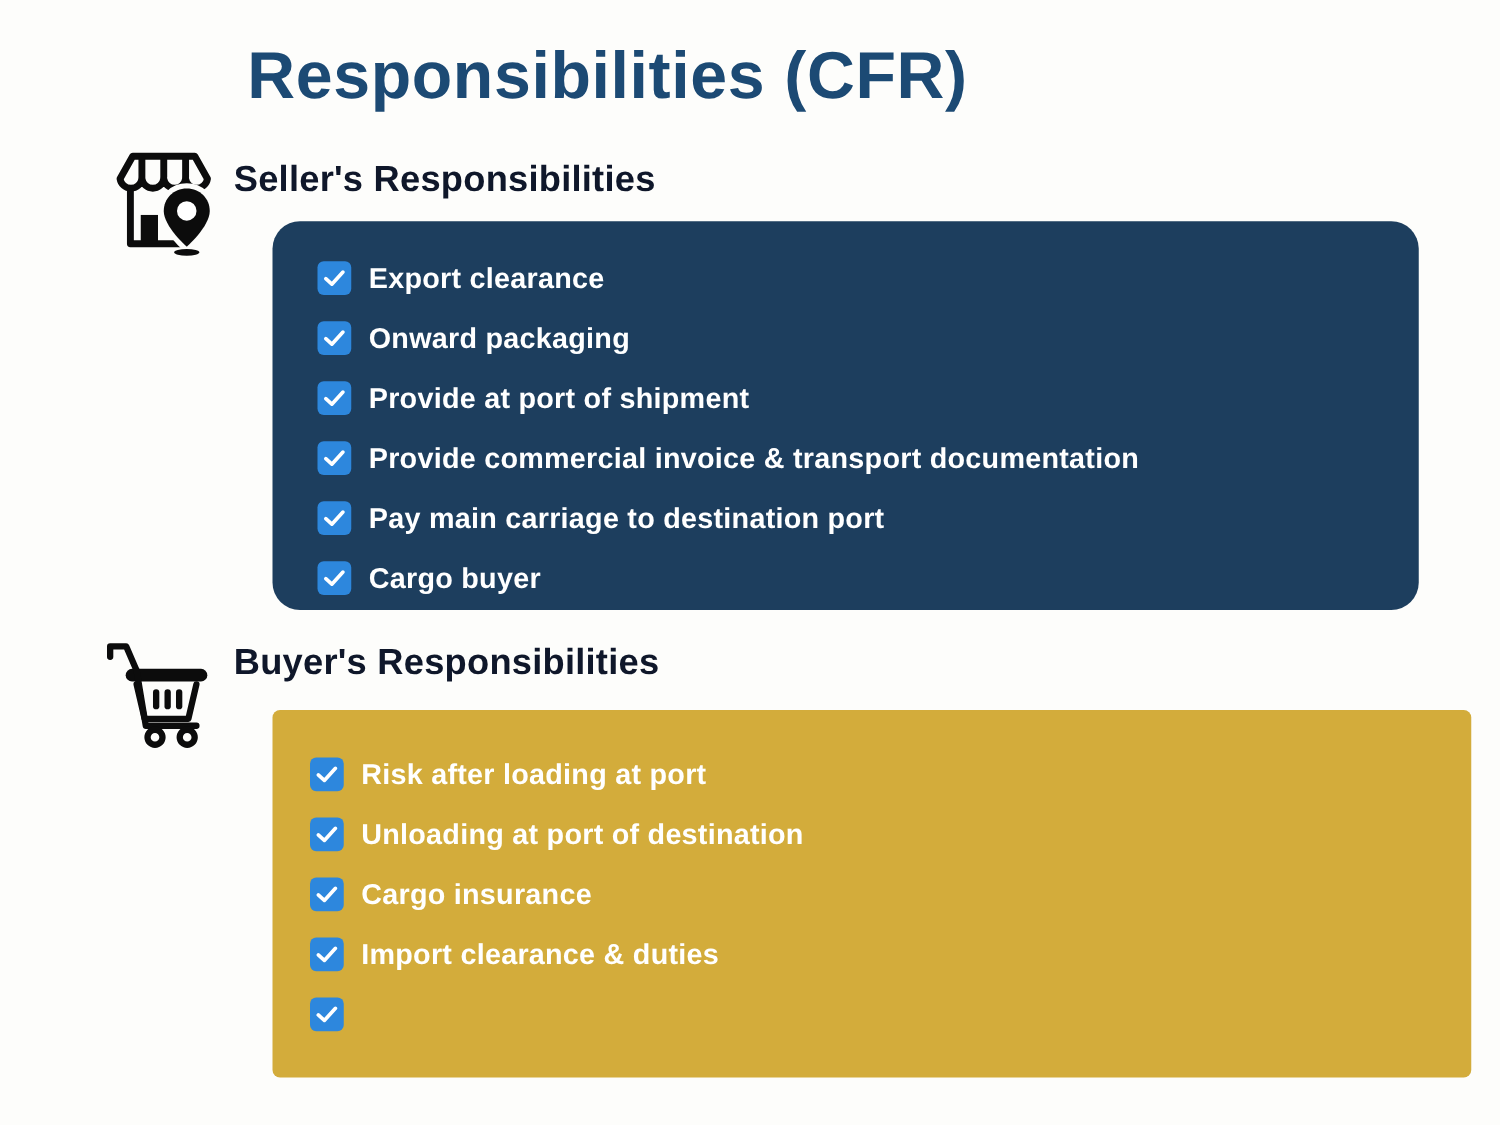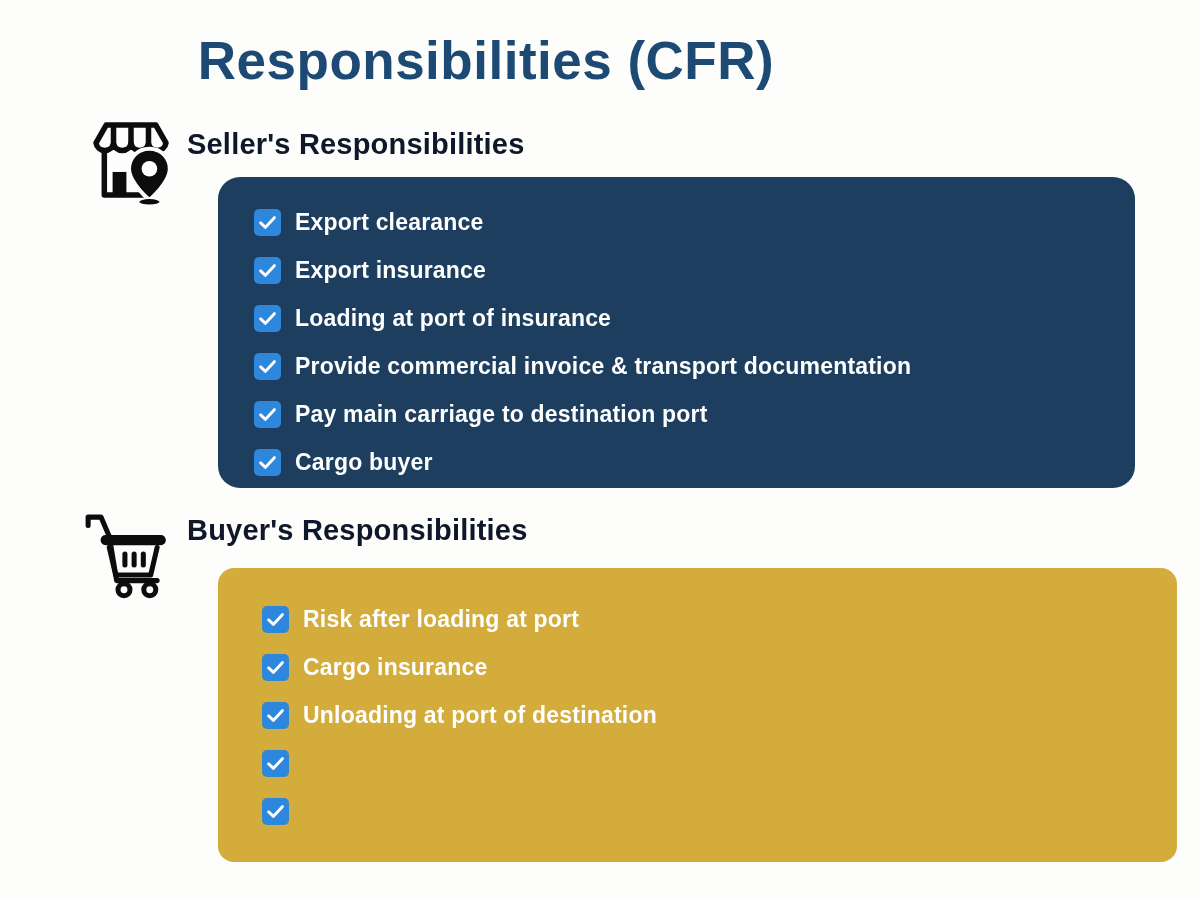--- a/index.html
+++ b/index.html
@@ -39,22 +39,22 @@
   }
   .panel.seller {
     top: 177px; width: 917px; height: 311px;
     background: #1d3e5e;
     border-radius: 22px;
     padding: 21px 20px 0 36px;
   }
   .panel.buyer {
     top: 568px; width: 959px; height: 294px;
     background: #d3ac3b;
-    border-radius: 16px;
-    padding: 27px 20px 0 44px;
+    border-radius: 6px;
+    padding: 27px 20px 0 30px;
   }
   .check-row {
     display: flex;
     align-items: center;
     height: 48px;
   }
   .checkbox {
     flex: 0 0 auto;
     width: 27px; height: 27px;
     background: #2d87dd;
@@ -113,29 +113,29 @@
         </svg>
     </span>
     <span class="check-label">Export clearance</span>
   </div>
   <div class="check-row">
     <span class="checkbox">
       <svg viewBox="0 0 26 26" width="21" height="21">
           <polyline points="4.5,13.5 10.5,19 21.5,7" fill="none" stroke="#fff" stroke-width="3.6" stroke-linecap="round" stroke-linejoin="round"></polyline>
         </svg>
     </span>
-    <span class="check-label">Export insurance</span>
-  </div>
-  <div class="check-row">
-    <span class="checkbox">
-      <svg viewBox="0 0 26 26" width="21" height="21">
-          <polyline points="4.5,13.5 10.5,19 21.5,7" fill="none" stroke="#fff" stroke-width="3.6" stroke-linecap="round" stroke-linejoin="round"></polyline>
-        </svg>
-    </span>
-    <span class="check-label">Loading at port of insurance</span>
+    <span class="check-label">Onward packaging</span>
+  </div>
+  <div class="check-row">
+    <span class="checkbox">
+      <svg viewBox="0 0 26 26" width="21" height="21">
+          <polyline points="4.5,13.5 10.5,19 21.5,7" fill="none" stroke="#fff" stroke-width="3.6" stroke-linecap="round" stroke-linejoin="round"></polyline>
+        </svg>
+    </span>
+    <span class="check-label">Provide at port of shipment</span>
   </div>
   <div class="check-row">
     <span class="checkbox">
       <svg viewBox="0 0 26 26" width="21" height="21">
           <polyline points="4.5,13.5 10.5,19 21.5,7" fill="none" stroke="#fff" stroke-width="3.6" stroke-linecap="round" stroke-linejoin="round"></polyline>
         </svg>
     </span>
     <span class="check-label">Provide commercial invoice &amp; transport documentation</span>
   </div>
   <div class="check-row">
@@ -188,36 +188,37 @@
         </svg>
     </span>
     <span class="check-label">Risk after loading at port</span>
   </div>
   <div class="check-row">
     <span class="checkbox">
       <svg viewBox="0 0 26 26" width="21" height="21">
           <polyline points="4.5,13.5 10.5,19 21.5,7" fill="none" stroke="#fff" stroke-width="3.6" stroke-linecap="round" stroke-linejoin="round"></polyline>
         </svg>
     </span>
+    <span class="check-label">Unloading at port of destination</span>
+  </div>
+  <div class="check-row">
+    <span class="checkbox">
+      <svg viewBox="0 0 26 26" width="21" height="21">
+          <polyline points="4.5,13.5 10.5,19 21.5,7" fill="none" stroke="#fff" stroke-width="3.6" stroke-linecap="round" stroke-linejoin="round"></polyline>
+        </svg>
+    </span>
     <span class="check-label">Cargo insurance</span>
   </div>
   <div class="check-row">
     <span class="checkbox">
       <svg viewBox="0 0 26 26" width="21" height="21">
           <polyline points="4.5,13.5 10.5,19 21.5,7" fill="none" stroke="#fff" stroke-width="3.6" stroke-linecap="round" stroke-linejoin="round"></polyline>
         </svg>
     </span>
-    <span class="check-label">Unloading at port of destination</span>
-  </div>
-  <div class="check-row">
-    <span class="checkbox">
-      <svg viewBox="0 0 26 26" width="21" height="21">
-          <polyline points="4.5,13.5 10.5,19 21.5,7" fill="none" stroke="#fff" stroke-width="3.6" stroke-linecap="round" stroke-linejoin="round"></polyline>
-        </svg>
-    </span>
+    <span class="check-label">Import clearance &amp; duties</span>
   </div>
   <div class="check-row">
     <span class="checkbox">
       <svg viewBox="0 0 26 26" width="21" height="21">
           <polyline points="4.5,13.5 10.5,19 21.5,7" fill="none" stroke="#fff" stroke-width="3.6" stroke-linecap="round" stroke-linejoin="round"></polyline>
         </svg>
     </span>
   </div>
 </div>
 

